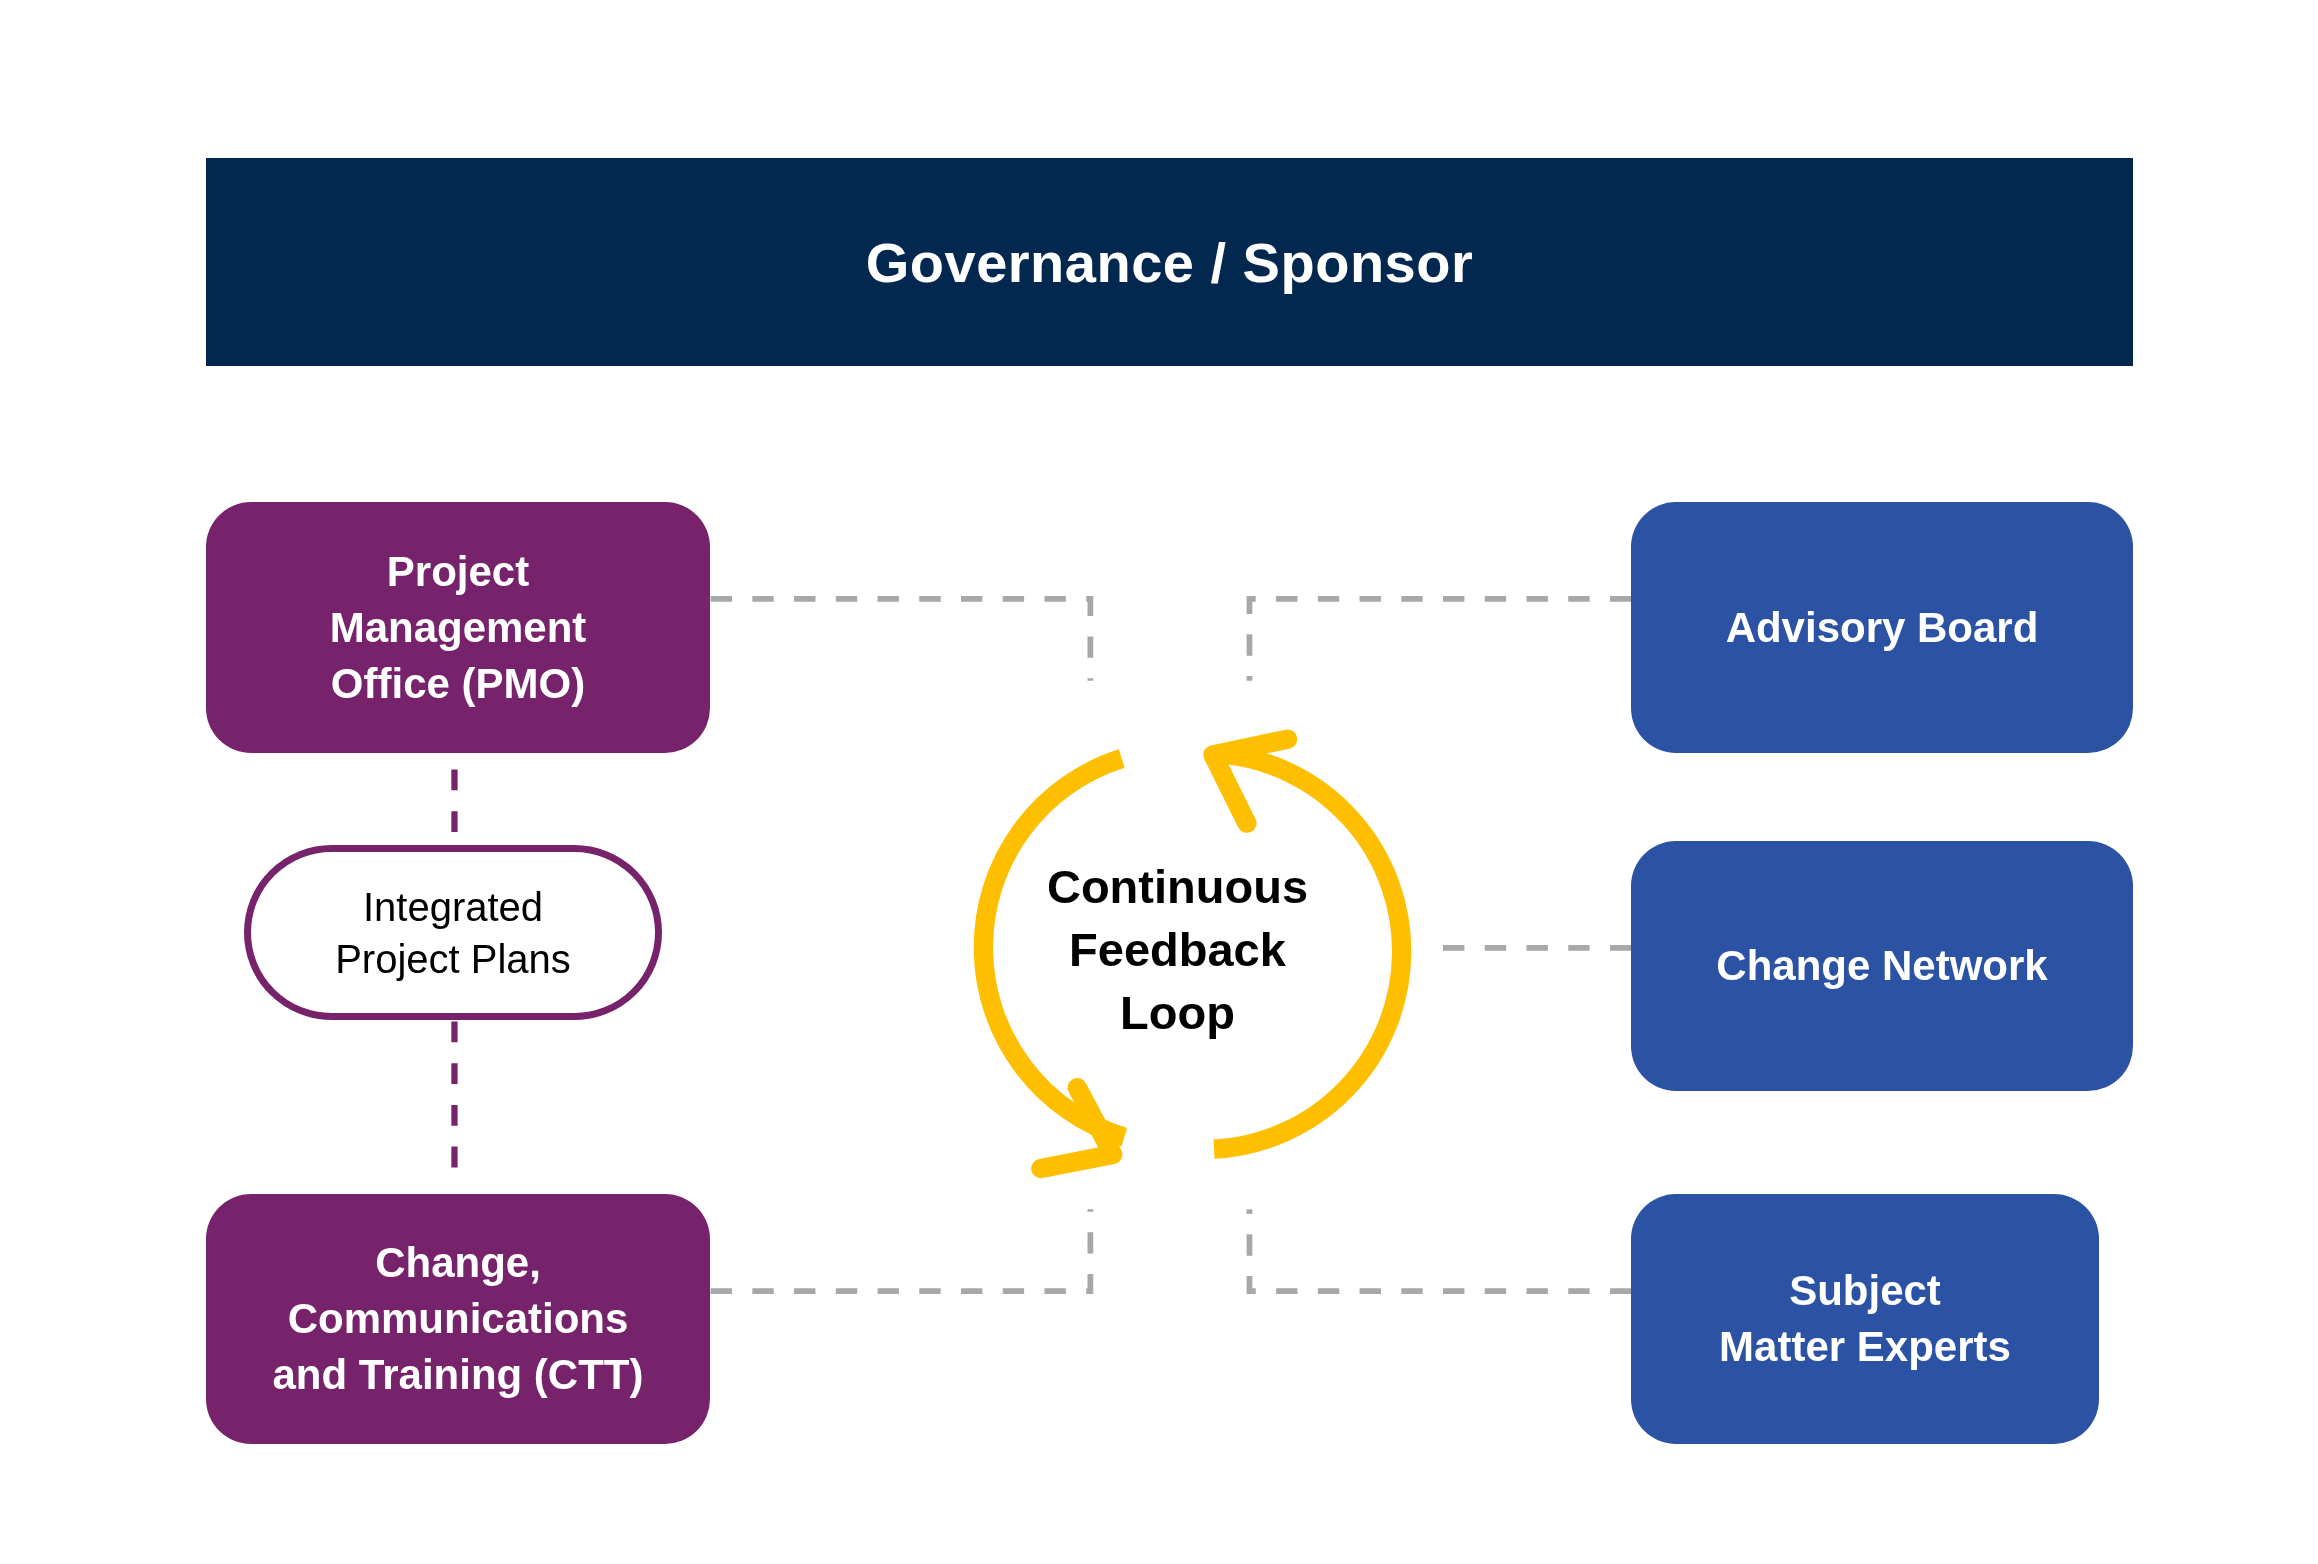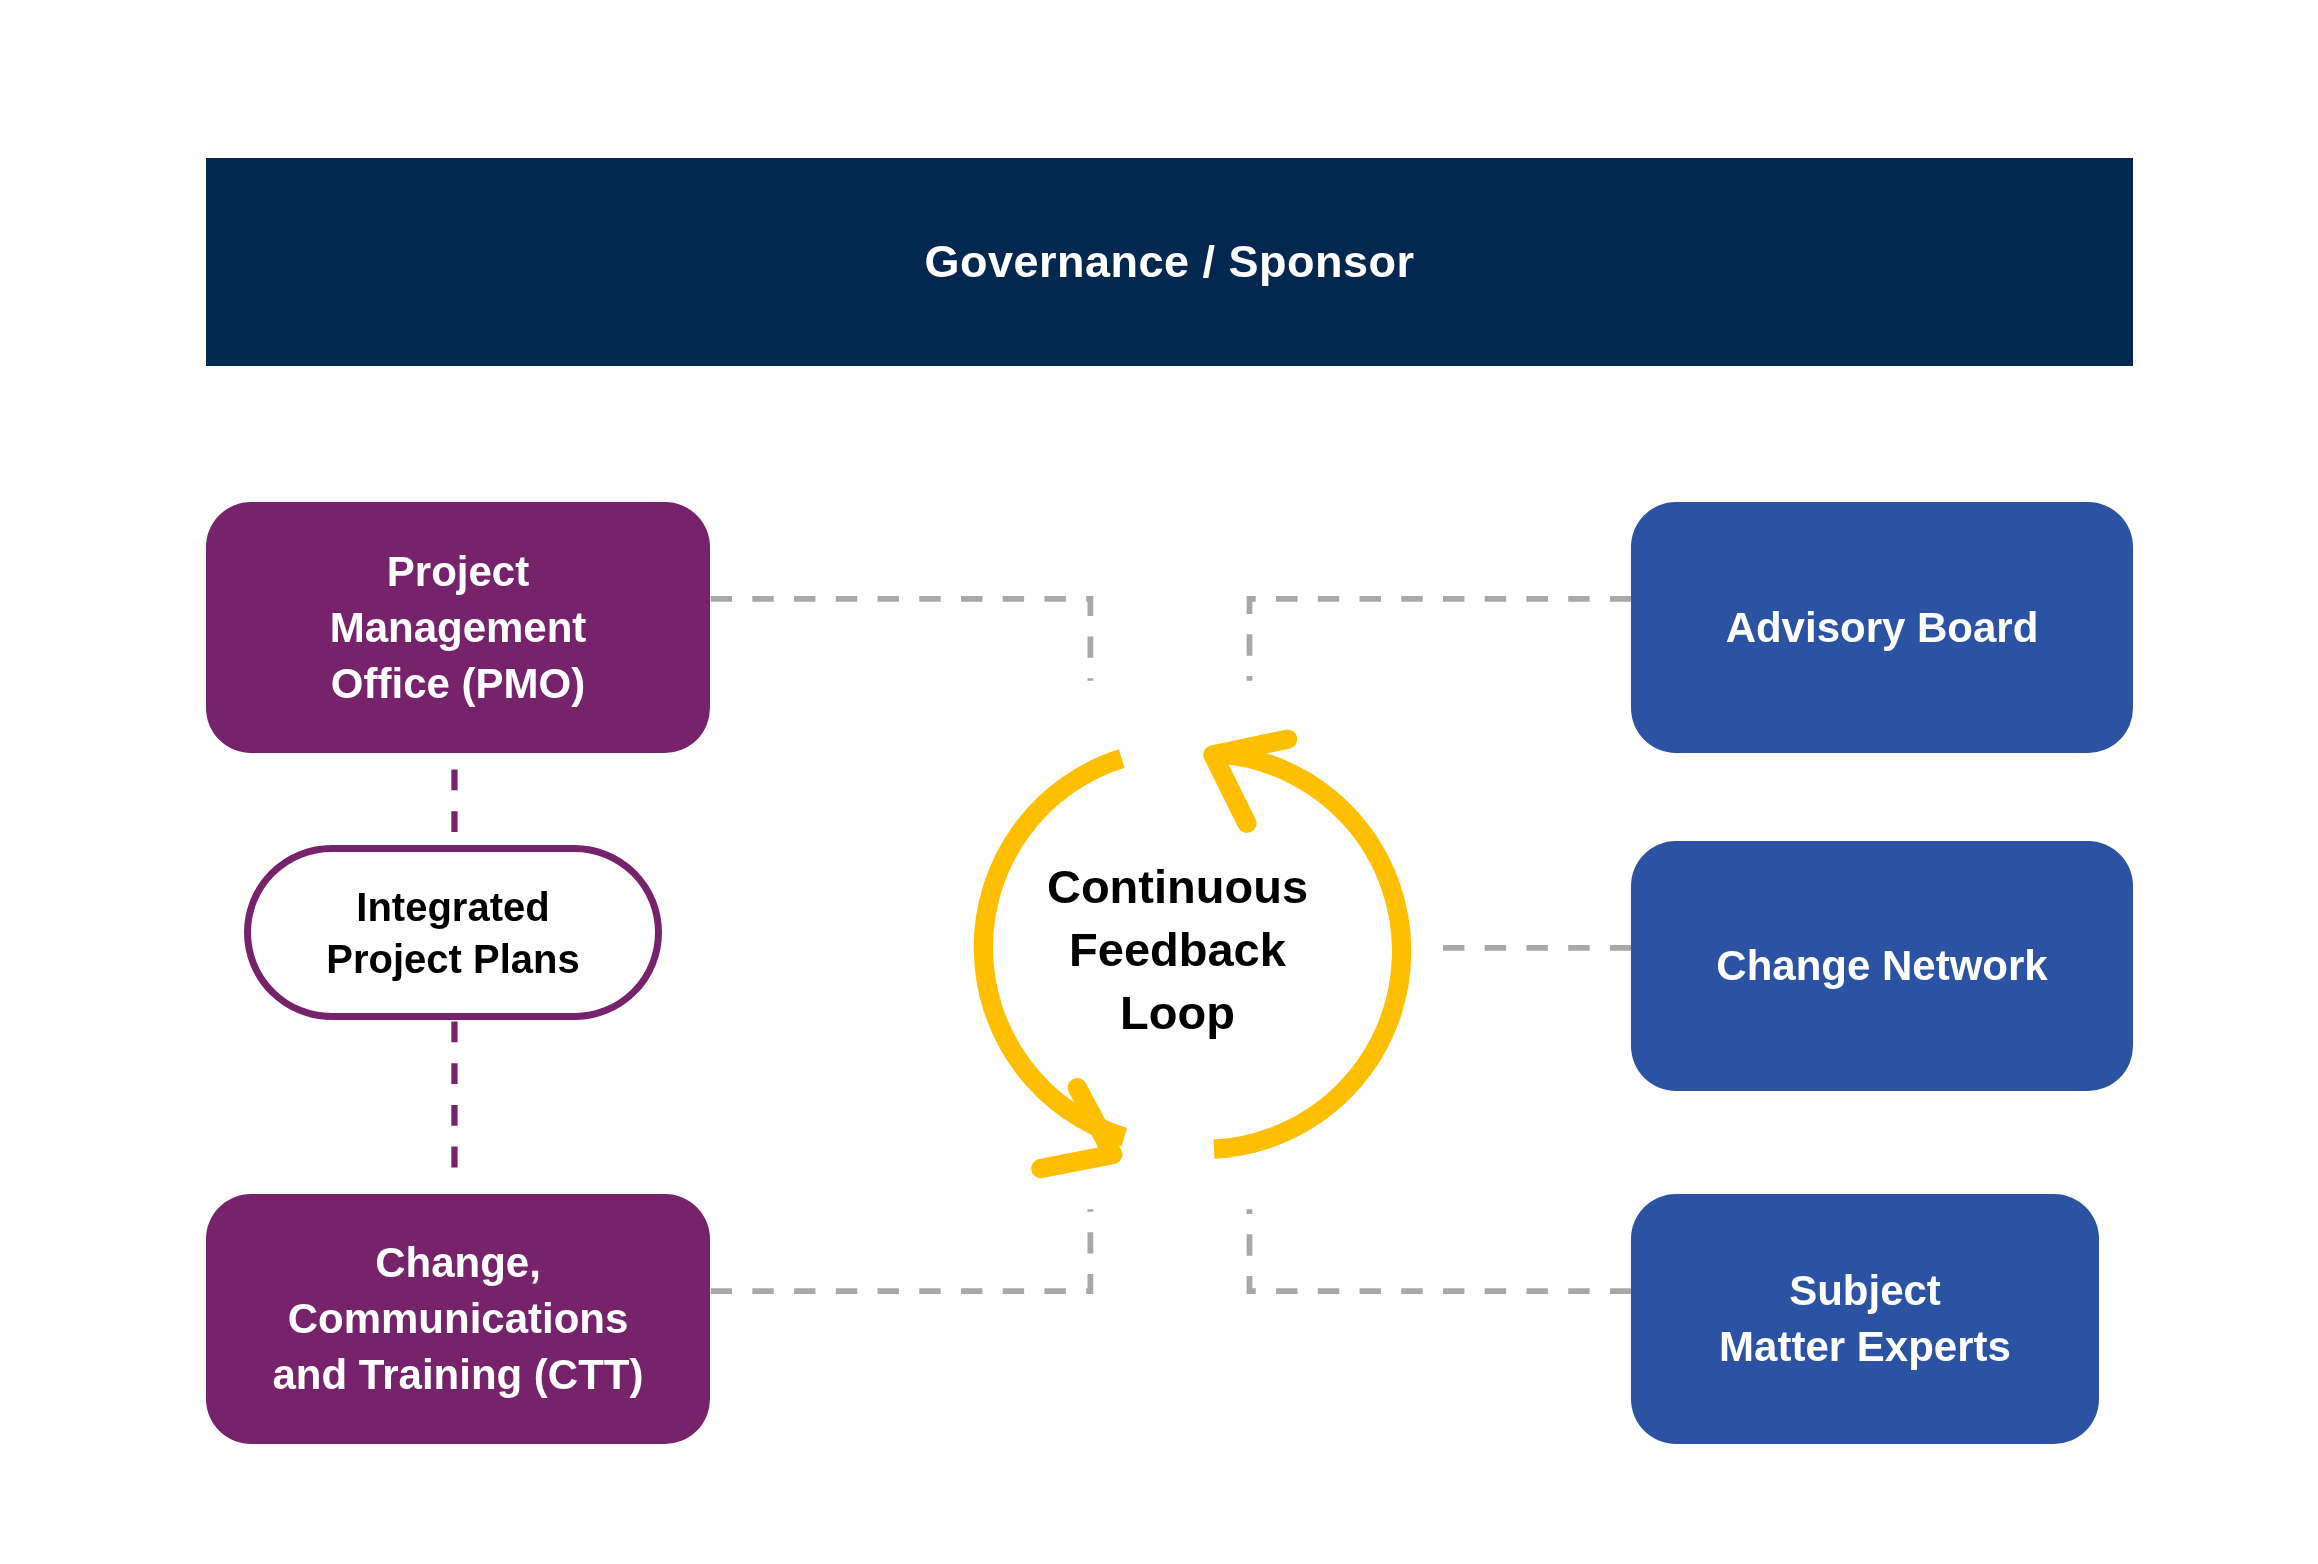--- a/index.html
+++ b/index.html
@@ -1,25 +1,25 @@
 <!DOCTYPE html>
 <html style="font-size:8.3px"><head>
 <meta charset="utf-8">
 <style>
   html, body { margin:0; padding:0; background:#ffffff; }
   body { width:2319px; height:1565px; position:relative; overflow:hidden; font-family:"Liberation Sans", sans-serif; }
   .abs { position:absolute; }
   .banner { left:206px; top:158px; width:1927px; height:208px; background:#03284F; display:flex; align-items:center; justify-content:center; }
-  .banner span { color:#ffffff; font-weight:bold; font-size:45px; letter-spacing:0.5px; }
+  .banner span { color:#ffffff; font-weight:bold; font-size:56px; letter-spacing:0.5px; }
   .box { position:absolute; width:504px; border-radius:45px; display:flex; align-items:center; justify-content:center; text-align:center;margin-top:26px; }
   .box span { color:#ffffff; font-weight:bold; font-size:42px; line-height:56px; white-space:pre-line; }
   .purple { background:#76236C; }
   .blue { background:#2C52A3; }
   .pill { position:absolute; left:244px; top:845px; width:404px; height:161px; border:7.8px solid #76236C; border-radius:89px; background:#ffffff; display:flex; align-items:center; justify-content:center; text-align:center; }
-  .pill span { color:#000000; font-weight:bold; font-size:40px; line-height:52px; white-space:pre-line; }
+  .pill span { color:#000000; font-weight:normal; font-size:40px; line-height:52px; white-space:pre-line; }
   svg.lines { position:absolute; left:0; top:0; }
   .loop-text { position:absolute; left:1021px; top:855px; width:313px; text-align:center; }
   .loop-text span { color:#000000; font-weight:bold; font-size:47px; line-height:63px; white-space:pre-line; display:block; }
 </style>
 </head>
 <body>
 
 <div class="abs banner">
   <span>Governance / Sponsor</span>
 </div>

